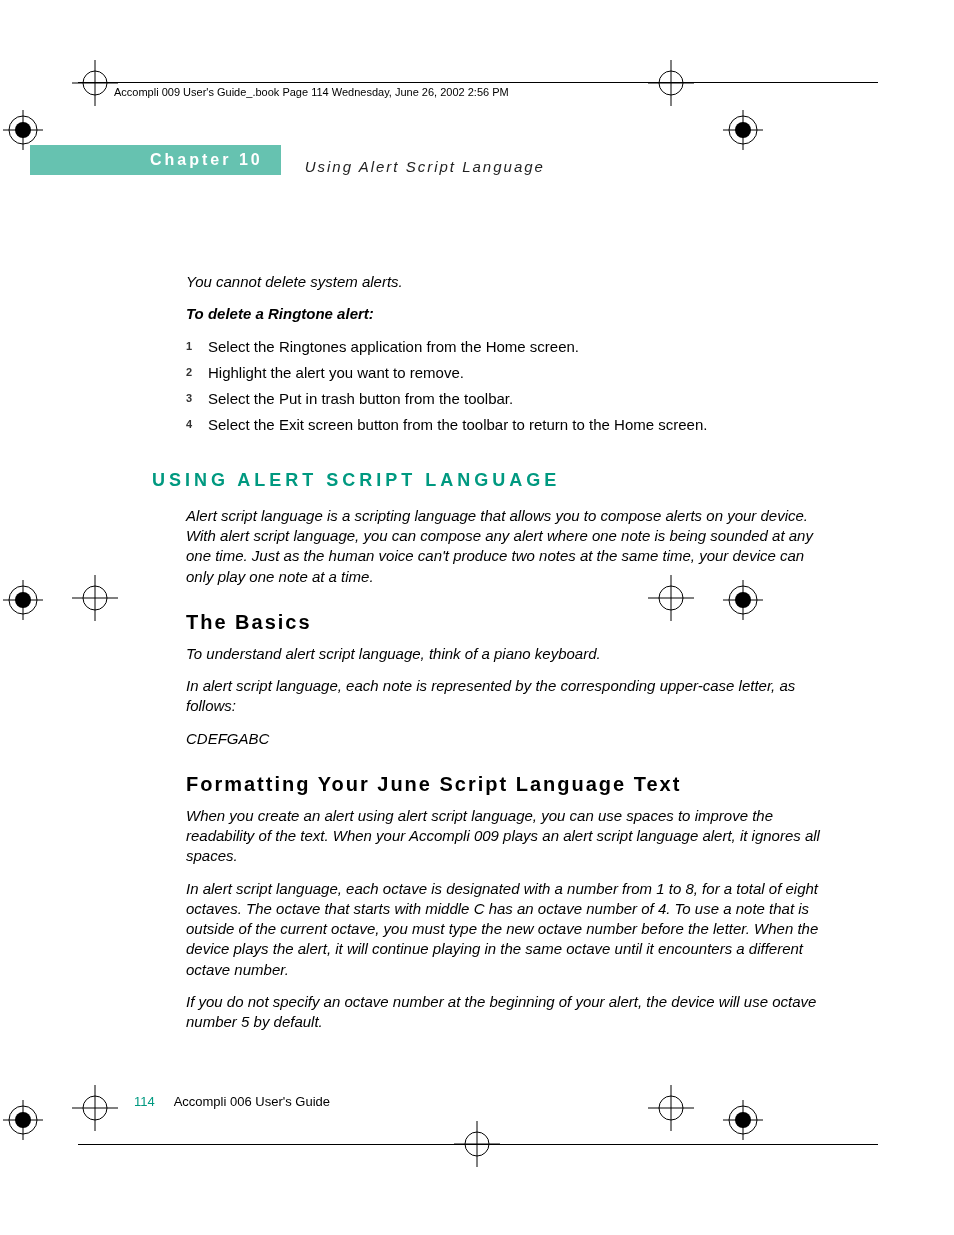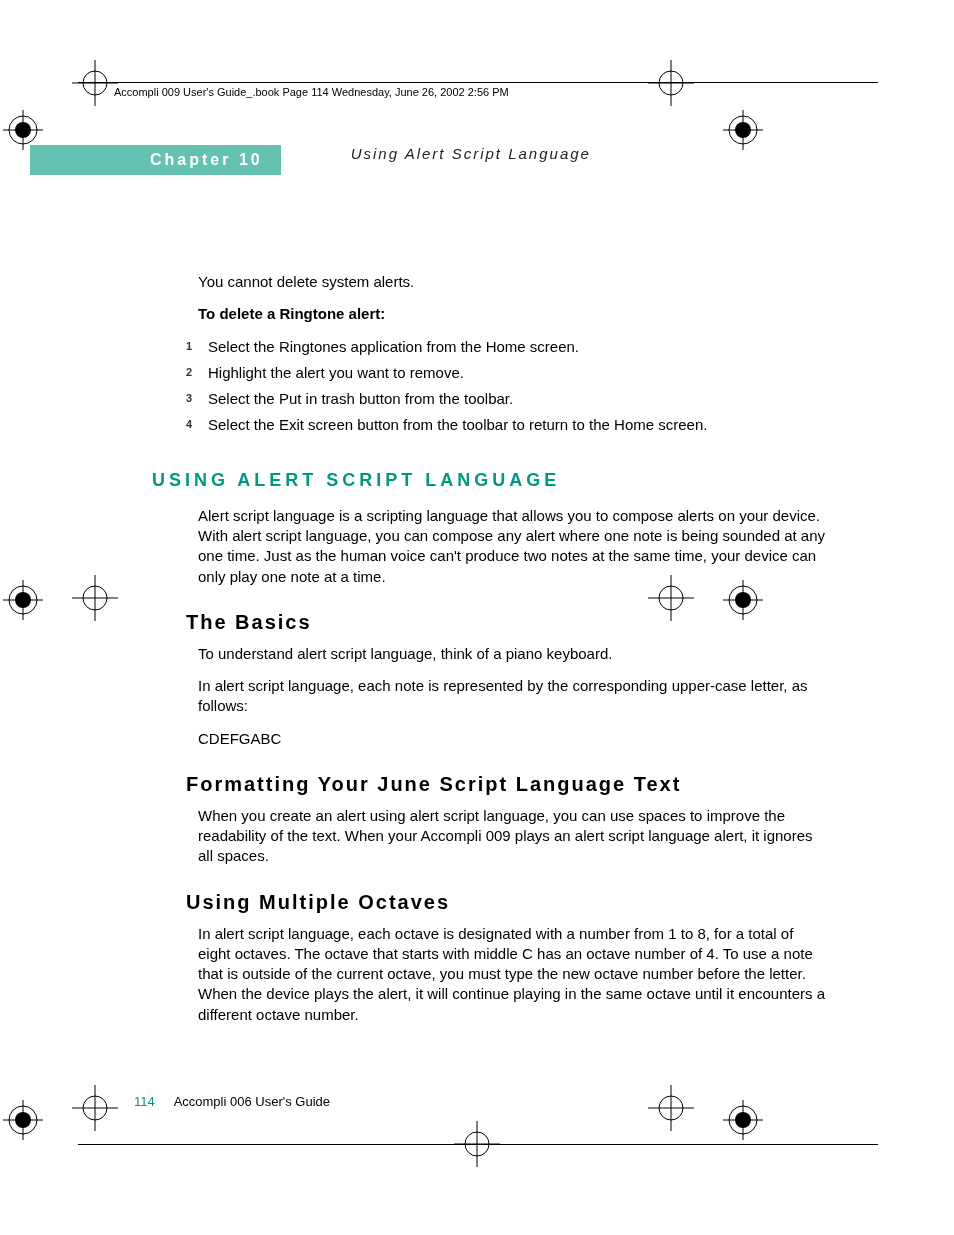--- a/index.html
+++ b/index.html
@@ -24,22 +24,21 @@
     left: 114px;
     font-size: 11px;
     color: #000;
   }
   .chapter-bar {
     position: absolute;
     top: 145px;
     left: 30px;
     height: 30px;
     display: flex;
-    align-items: flex-start;
-    gap: 46px;
+    align-items: flex-end;
   }
   .chapter-green {
     background: #66c2b0;
     height: 30px;
     display: flex;
     align-items: center;
     padding-left: 120px;
     padding-right: 18px;
   }
   .chapter-label {
@@ -56,21 +55,21 @@
     color: #222;
   }
   .content {
     position: absolute;
     top: 272px;
     left: 186px;
     width: 640px;
     font-size: 15px;
     line-height: 1.35;
   }
-  .content p { margin: 0 0 12px 12px; }
+  .content p { margin: 0 0 12px 0; font-style: italic; }
   .bold { font-weight: bold; margin-bottom: 8px; }
   .numlist { margin: 0 0 14px 0; padding: 0; list-style: none; }
   .numlist li { display: flex; margin-bottom: 6px; }
   .numlist .num {
     width: 22px;
     flex-shrink: 0;
     font-size: 11px;
     font-weight: bold;
     color: #333;
     padding-top: 2px;
@@ -169,22 +168,22 @@
   <p>Alert script language is a scripting language that allows you to compose alerts on your device. With alert script language, you can compose any alert where one note is being sounded at any one time. Just as the human voice can't produce two notes at the same time, your device can only play one note at a time.</p>
 
   <div class="subheading">The Basics</div>
   <p>To understand alert script language, think of a piano keyboard.</p>
   <p>In alert script language, each note is represented by the corresponding upper-case letter, as follows:</p>
   <p>CDEFGABC</p>
 
   <div class="subheading">Formatting Your June Script Language Text</div>
   <p>When you create an alert using alert script language, you can use spaces to improve the readability of the text. When your Accompli 009 plays an alert script language alert, it ignores all spaces.</p>
 
-  <div class="subheading">Using Multiple Octaves</div>
   <p>In alert script language, each octave is designated with a number from 1 to 8, for a total of eight octaves. The octave that starts with middle C has an octave number of 4. To use a note that is outside of the current octave, you must type the new octave number before the letter. When the device plays the alert, it will continue playing in the same octave until it encounters a different octave number.</p>
+  <p>If you do not specify an octave number at the beginning of your alert, the device will use octave number 5 by default.</p>
 </div>
 
 <div class="footer">
   <span class="pageno">114</span>
   <span>Accompli 006 User's Guide</span>
 </div>
 
 <div class="reg reg-tl"><svg viewBox="0 0 40 40">
         <circle cx="20" cy="20" r="14" fill="none" stroke="#000"></circle>
         <circle cx="20" cy="20" r="8" fill="#000"></circle>

